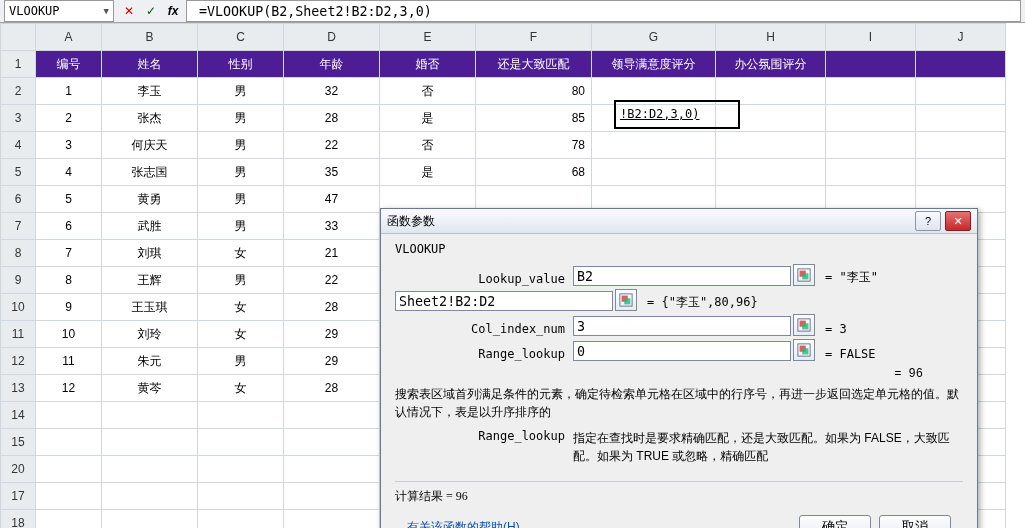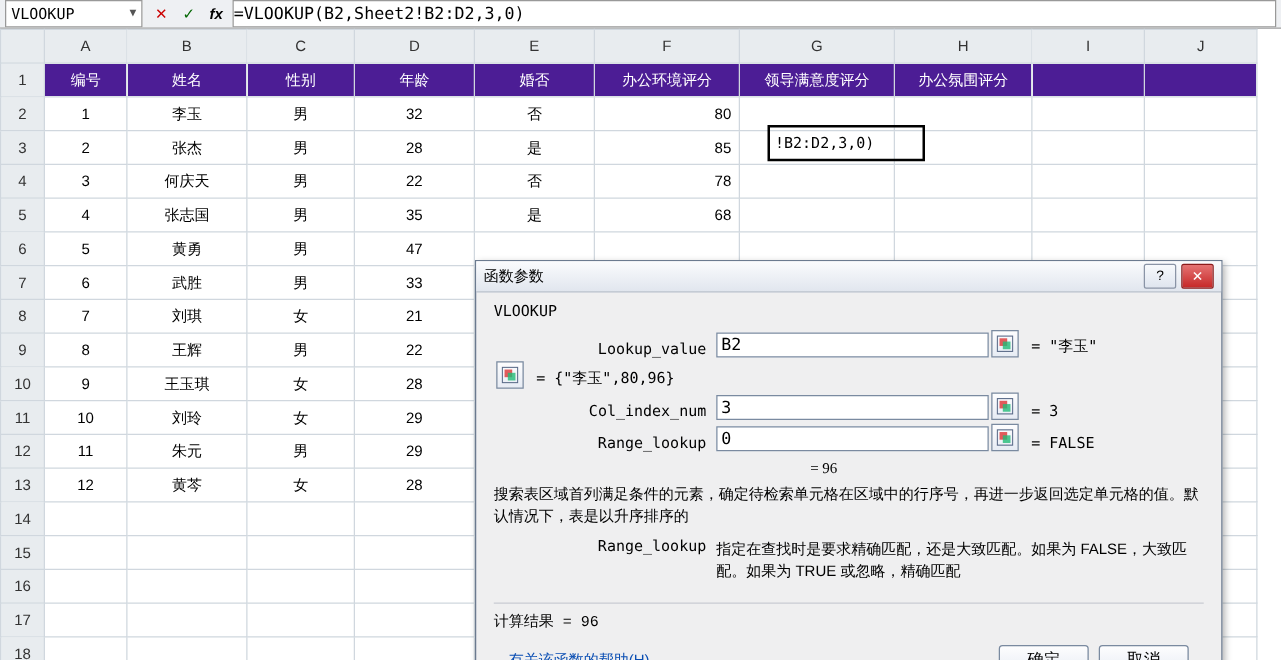--- a/index.html
+++ b/index.html
@@ -2,21 +2,21 @@
 <html><head>
 <meta charset="utf-8">
 <style>
 html,body{margin:0;padding:0;font-family:"Microsoft YaHei","SimSun",Arial,sans-serif;font-size:12px;background:#fff;color:#000;width:1025px;height:528px;overflow:hidden}
 .formula-bar{display:flex;align-items:center;height:22px;border-bottom:1px solid #a0a0a0;background:#eef0f3}
 .name-box{width:100px;height:20px;border:1px solid #999;background:#fff;margin-left:4px;display:flex;align-items:center;padding:0 4px;font-family:"Consolas","SimSun",monospace}
 .name-box .dd{margin-left:auto;font-size:9px;color:#555}
 .fb-btns{display:flex;align-items:center;margin-left:6px;gap:4px}
 .fb-btn{width:16px;height:16px;display:flex;align-items:center;justify-content:center;border:1px solid transparent;font-family:Arial}
 .fx{font-style:italic;font-weight:bold}
-.formula-input{flex:1;height:20px;border:none;background:#fff;font-family:"Consolas","SimSun",monospace;padding:0 0;border:1px solid #999;margin:0 4px}
+.formula-input{flex:1;height:20px;border:none;background:#fff;font-family:"Consolas","SimSun",monospace;padding:0 12px;border:1px solid #999;margin:0 4px}
 .grid-wrap{position:relative}
 table.sheet{border-collapse:collapse;table-layout:fixed}
 table.sheet th,table.sheet td{border:1px solid #d0d7de;height:26px;text-align:center;font-weight:normal;padding:0;overflow:hidden;white-space:nowrap}
 table.sheet th{background:#e8ecef;color:#333;font-family:Arial}
 table.sheet th.corner{background:#e8ecef;width:34px}
 .colA{width:66px}.colB{width:96px}.colC{width:86px}.colD{width:96px}.colE{width:96px}.colF{width:116px}.colG{width:124px}.colH{width:110px}.colI{width:90px}.colJ{width:90px}
 .hdr-row td{background:#4c1d95;color:#fff;font-weight:bold}
 .rowhead{background:#e8ecef;color:#333;font-family:Arial}
 td.num{font-family:"SimSun",Arial}
 .active-cell{position:absolute;border:2px solid #000;pointer-events:none;box-sizing:border-box}
@@ -29,26 +29,26 @@
 .dlg-title .winbtn{width:24px;height:18px;margin-left:4px;display:flex;align-items:center;justify-content:center;border:1px solid #8a94a6;background:linear-gradient(#f7f9fc,#dfe5ef);font-family:Arial;font-size:11px;border-radius:2px}
 .dlg-title .close{background:linear-gradient(#e57373,#c62828);color:#fff;border-color:#8b1a1a}
 .dlg-body{padding:6px 14px 10px}
 .fnname{font-family:"Consolas","SimSun",monospace;margin:2px 0 8px}
 .prow{display:flex;align-items:flex-end;margin:3px 0}
 .plabel{width:170px;text-align:right;padding-right:8px;font-family:"Consolas","SimSun",monospace}
 .pinput{width:210px;height:18px;border:1px solid #7a8aa0;background:#fff;font-family:"Consolas","SimSun",monospace;padding:0 3px}
 .pref{width:20px;height:20px;border:1px solid #7a8aa0;margin-left:2px;background:linear-gradient(#fdfdfe,#e7ecf4);display:flex;align-items:center;justify-content:center}
 .pref svg{width:14px;height:14px}
 .pres{margin-left:10px;font-family:"Consolas","SimSun",monospace}
-.eqres{text-align:center;margin:6px 40px 4px 0;font-family:Liberation Serif, serif}
+.eqres{text-align:right;margin:6px 40px 4px 0;font-family:Liberation Mono, monospace}
 .desc{margin:4px 0 8px;line-height:1.5}
 .pdesc{display:flex;margin:6px 0 16px}
 .pdesc .k{width:170px;text-align:right;padding-right:8px;font-family:"Consolas","SimSun",monospace}
 .pdesc .v{flex:1;line-height:1.5}
-.calc{margin:6px 0 6px;font-family:Liberation Mono, monospace}
+.calc{margin:6px 0 6px;font-family:Liberation Serif, serif}
 .dlg-foot{display:flex;align-items:center;padding:4px 12px 10px}
 .help{color:#0a4eb3;text-decoration:underline;cursor:pointer}
 .dlg-foot .spacer{flex:1}
 .btn{width:72px;height:24px;border:1px solid #7a8aa0;background:linear-gradient(#fdfdfe,#e7ecf4);margin-left:8px;border-radius:3px}
 hr.sep{border:none;border-top:1px solid #c9ccd2;margin:6px 0}
 </style>
 </head>
 <body>
 
 <div class="formula-bar">
@@ -95,21 +95,21 @@
         </tr>
       </thead>
     <tbody id="gridbody">
         <tr class="hdr-row">
           <th class="rowhead">1</th>
           <td>编号</td>
           <td>姓名</td>
           <td>性别</td>
           <td>年龄</td>
           <td>婚否</td>
-          <td>办公环境评分</td>
+          <td>还是大致匹配</td>
           <td>领导满意度评分</td>
           <td>办公氛围评分</td>
           <td></td>
           <td></td>
         </tr>
         <tr>
           <th class="rowhead">2</th>
           <td class="num">1</td>
           <td class="num">李玉</td>
           <td class="num">男</td>
@@ -284,21 +284,21 @@
           <td></td>
           <td></td>
           <td></td>
           <td></td>
           <td></td>
           <td></td>
           <td></td>
           <td></td>
         </tr>
         <tr>
-          <th class="rowhead">16</th>
+          <th class="rowhead">20</th>
           <td></td>
           <td></td>
           <td></td>
           <td></td>
           <td></td>
           <td></td>
           <td></td>
           <td></td>
           <td></td>
           <td></td>
@@ -325,21 +325,21 @@
           <td></td>
           <td></td>
           <td></td>
           <td></td>
           <td></td>
           <td></td>
         </tr>
       </tbody>
   </table>
   <div class="active-cell" id="activecell" style="left: 614px; top: 77px; width: 126px; height: 29px;"></div>
-  <div class="edit-text" id="edittext" style="left: 620px; top: 84px;">!B2:D2,3,0)</div>
+  <div class="edit-text" id="edittext" style="left: 620px; top: 84px; text-decoration: underline;">!B2:D2,3,0)</div>
 </div>
 
 <div class="dlg">
   <div class="dlg-title">
     <span>函数参数</span>
     <span class="spacer"></span>
     <div class="winbtn">?</div>
     <div class="winbtn close">✕</div>
   </div>
   <div class="dlg-body">
@@ -351,20 +351,21 @@
           <div class="pref">
             <svg viewBox="0 0 16 16">
               <rect x="1" y="1" width="14" height="14" fill="none" stroke="#5a6b88" stroke-width="1"></rect>
               <rect x="3" y="3" width="7" height="7" fill="#d33" opacity=".8"></rect>
               <rect x="6" y="6" width="7" height="7" fill="#2b7" opacity=".8"></rect>
             </svg>
           </div>
           <div class="pres">= "李玉"</div>
         </div>
         <div class="prow">
+          <input class="pinput" value="Sheet2!B2:D2" style="">
           <div class="pref">
             <svg viewBox="0 0 16 16">
               <rect x="1" y="1" width="14" height="14" fill="none" stroke="#5a6b88" stroke-width="1"></rect>
               <rect x="3" y="3" width="7" height="7" fill="#d33" opacity=".8"></rect>
               <rect x="6" y="6" width="7" height="7" fill="#2b7" opacity=".8"></rect>
             </svg>
           </div>
           <div class="pres">= {"李玉",80,96}</div>
         </div>
         <div class="prow">

